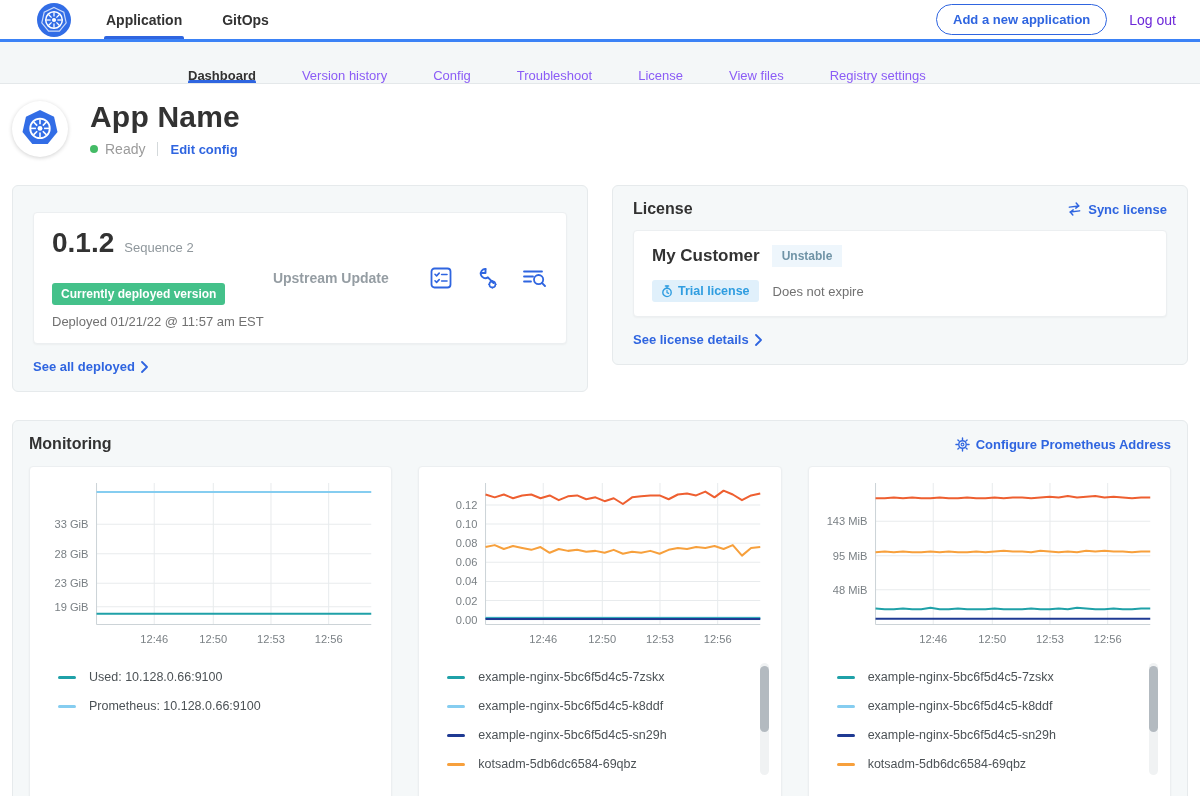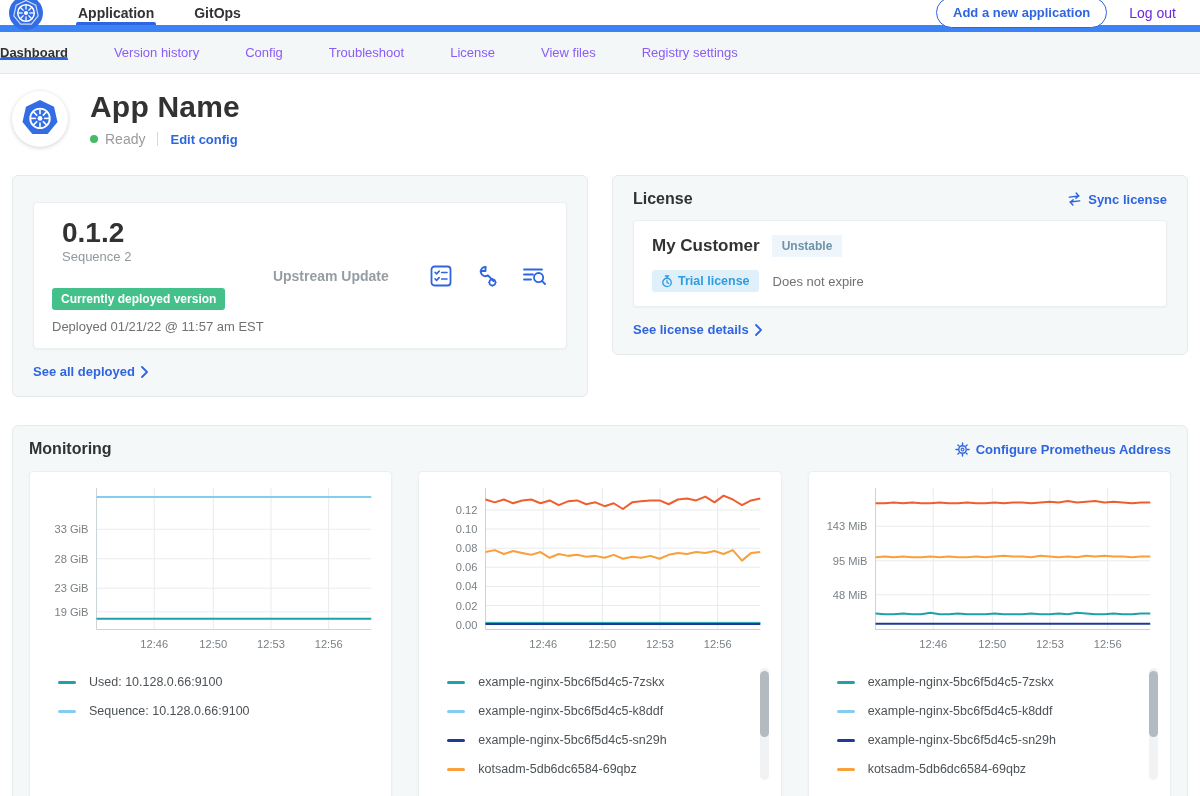--- a/index.html
+++ b/index.html
@@ -1,29 +1,29 @@
 <!DOCTYPE html>
 <html><head>
 <meta charset="utf-8">
 <style>
   * { margin:0; padding:0; box-sizing:border-box; }
   body { width:1200px; height:796px; background:#fff; font-family:"Liberation Sans", sans-serif; color:#323232; overflow:hidden; }
 
   
-  .topnav { height:32px; display:flex; align-items:center; padding:0 24px 0 8px; border-bottom:7px solid #3b82f6; }
+  .topnav { height:42px; display:flex; align-items:center; padding:0 24px 0 36px; border-bottom:3px solid #3b82f6; }
   .topnav .logo { width:36px; height:36px; margin-right:32px; }
   .topnav-tabs { display:flex; height:100%; }
   .topnav-tab { display:flex; align-items:center; padding:0 2px; margin-right:36px; font-size:14px; font-weight:bold; color:#323232; position:relative; cursor:pointer; }
   .topnav-tab.active:after { content:""; position:absolute; left:0; right:0; bottom:0; height:3px; background:#2f65e0; border-radius:2px 2px 0 0; }
   .topnav-right { margin-left:auto; display:flex; align-items:center; gap:22px; }
   .pill-btn { border:1px solid #2f65e0; color:#2f65e0; background:#fff; border-radius:17px; padding:7px 16px; font-size:13px; font-weight:bold; cursor:pointer; font-family:inherit; }
   .logout { font-size:14px; color:#6d28d9; cursor:pointer; }
 
   
-  .subnav { height:42px; background:#f4f7f8; border-bottom:1px solid #e4e8ea; display:flex; align-items:center; }
+  .subnav { height:42px; background:#f4f7f8; border-bottom:1px solid #e4e8ea; display:flex; align-items:flex-end; padding-left:188px; }
   .subnav-tab { display:flex; align-items:center; margin-right:46px; font-size:13px; color:#8b5cf6; position:relative; cursor:pointer; }
   .subnav-tab.active { color:#323232; font-weight:bold; }
   .subnav-tab.active:after { content:""; position:absolute; left:0; right:0; bottom:0; height:3px; background:#2f65e0; border-radius:2px 2px 0 0; }
 
   
   .app-header { display:flex; align-items:center; padding:16px 24px 18px 12px; }
   .app-logo { width:56px; height:56px; border-radius:50%; background:#fff; box-shadow:0 1px 4px rgba(0,0,0,.18); display:flex; align-items:center; justify-content:center; }
   .app-head-text { margin-left:22px; }
   .app-name { font-size:30px; font-weight:bold; letter-spacing:.2px; }
   .app-status-row { display:flex; align-items:center; margin-top:7px; font-size:14px; color:#9b9b9b; }
@@ -32,21 +32,21 @@
   .link { color:#2f65e0; font-size:13px; font-weight:bold; cursor:pointer; display:inline-flex; align-items:center; gap:6px; text-decoration:none; }
 
   
   .cards-row { display:flex; gap:24px; padding:0 12px; margin-top:10px; align-items:flex-start; }
   .panel { flex:1; background:#f5f8f9; border:1px solid #e6eaec; border-radius:6px; padding:14px 20px 16px; }
   .panel-head { display:flex; align-items:center; justify-content:space-between; }
   .panel-title { font-size:16px; font-weight:bold; }
   .panel-links { display:flex; align-items:center; gap:22px; }
   .inner-card { background:#fff; border:1px solid #eceff1; box-shadow:0 1px 2px rgba(0,0,0,.04); border-radius:4px; margin-top:12px; padding:14px 18px; }
   .version-inner { display:flex; align-items:center; justify-content:space-between; }
-  .ver-number { font-size:28px; font-weight:bold; display:flex; align-items:baseline;flex-direction:column; }
+  .ver-number { font-size:28px; font-weight:bold; display:flex; align-items:baseline; }
   .ver-seq { font-size:13px; color:#8f979c; font-weight:normal; margin-left:10px; }
   .badge-green { display:inline-block; margin-top:24px; background:#44c18a; color:#fff; font-size:12px; font-weight:bold; padding:4px 9px; border-radius:3px; }
   .deployed { margin-top:9px; font-size:13px; color:#717171; }
   .upstream { font-size:14px; font-weight:bold; color:#959da3; margin-right:30px; }
   .ver-icons { display:flex; align-items:center; gap:20px; }
   .ver-icons svg { cursor:pointer; }
   .panel-footer { margin-top:13px; }
   .cust-row { display:flex; align-items:center; gap:12px; }
   .cust-name { font-size:17px; font-weight:bold; }
   .badge-channel { background:#eef6fc; color:#6f93a6; font-size:12px; font-weight:bold; padding:4px 10px; border-radius:0; }
@@ -277,21 +277,21 @@
           <polyline points="52.0,8.8 324.0,8.8" fill="none" stroke="#85cdf0" stroke-width="2" stroke-linejoin="round"></polyline>
           <polyline points="52.0,129.5 324.0,129.5" fill="none" stroke="#1fa1a8" stroke-width="2" stroke-linejoin="round"></polyline>
         </svg>
         <div class="legend">
           <div class="legend-row">
             <span class="legend-dash" style="background: rgb(31, 161, 168);"></span>
             <span class="legend-label">Used: 10.128.0.66:9100</span>
           </div>
           <div class="legend-row">
             <span class="legend-dash" style="background: rgb(133, 205, 240);"></span>
-            <span class="legend-label">Sequence: 10.128.0.66:9100</span>
+            <span class="legend-label">Prometheus: 10.128.0.66:9100</span>
           </div>
         </div>
         <div class="chart-title">Disk Usage</div>
       </div>
       <div class="chart-card">
         <svg viewBox="0 0 330 164" width="100%">
           <line x1="52" y1="135.27027027027026" x2="324" y2="135.27027027027026" stroke="#e8ebed" stroke-width="1"></line>
           <text x="44" y="139.27027027027026" text-anchor="end" class="axis-text">0.00</text>
           <line x1="52" y1="116.35135135135134" x2="324" y2="116.35135135135134" stroke="#e8ebed" stroke-width="1"></line>
           <text x="44" y="120.35135135135134" text-anchor="end" class="axis-text">0.02</text>

